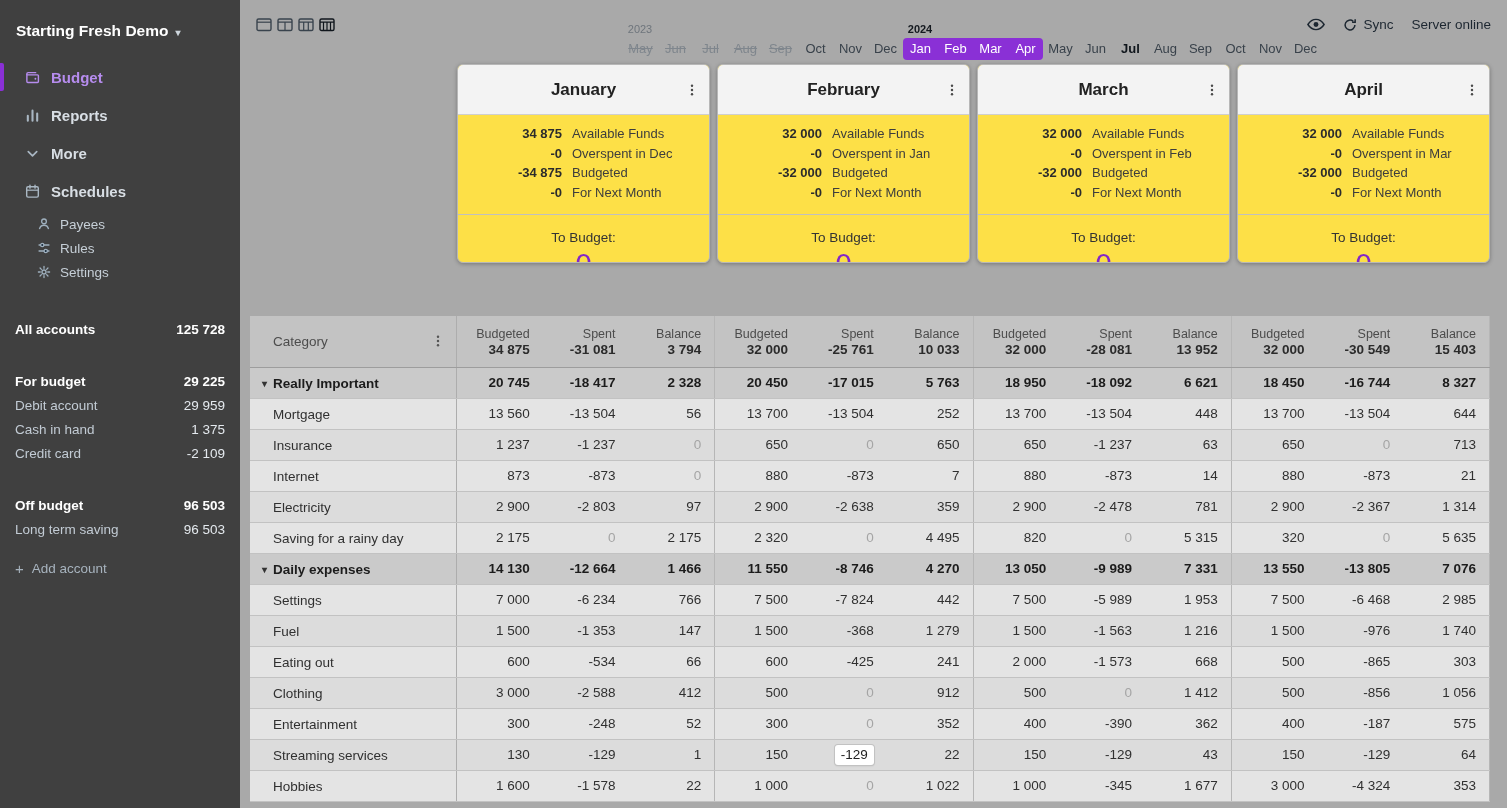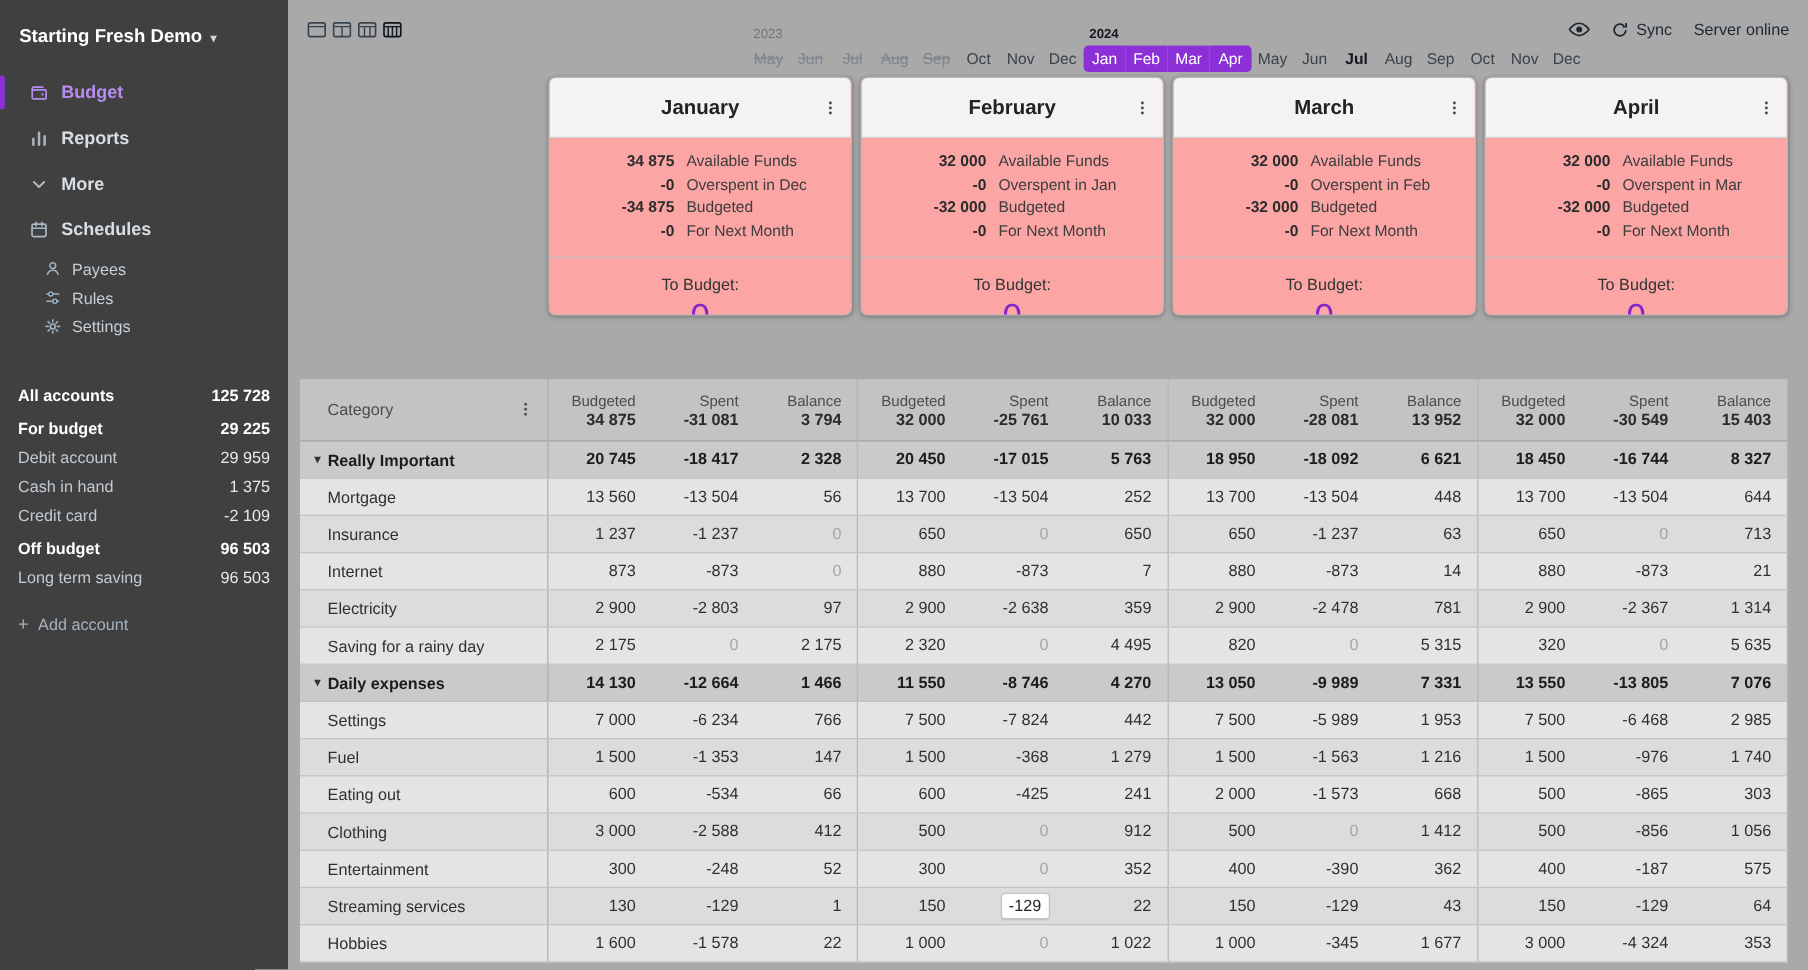--- a/index.html
+++ b/index.html
@@ -11,21 +11,21 @@
 .sb-caret{font-size:10px;color:#cdd5dc;margin-top:2px}
 .nav-item{display:flex;align-items:center;gap:11px;height:34px;margin-bottom:4px;padding:0 16px 0 24px;font-size:15px;font-weight:700;color:#d8dee4;position:relative;cursor:pointer}
 .nav-item .icon{width:16px;height:16px;display:flex;align-items:center;justify-content:center;color:#a9b7c3}
 .nav-item.active{color:#b68cee}
 .nav-item.active .icon{color:#b68cee}
 .nav-item.active::before{content:"";position:absolute;left:0;top:3px;bottom:3px;width:4px;background:#8a30d6;border-radius:0 2px 2px 0}
 .sub-item{display:flex;align-items:center;gap:9px;height:24px;padding:0 16px 0 37px;font-size:13.5px;color:#c6cfd7;cursor:pointer}
 .sub-item .icon{width:14px;height:14px;display:flex;align-items:center;justify-content:center;color:#9fb0be}
 .acct-list{margin-top:33px}
 .acct-row{display:flex;justify-content:space-between;align-items:center;height:24px;padding:0 15px;font-size:13.5px;cursor:pointer}
-.acct-row.gap-top{margin-top:4px}
+.acct-row.gap-top{margin-top:28px}
 .acct-label{color:#c2cbd4}
 .acct-val{color:#e4e9ee}
 .acct-header .acct-label{color:#fff;font-weight:700}
 .acct-header .acct-val{color:#fff;font-weight:700}
 .add-account{display:flex;align-items:center;gap:8px;margin-top:15px;padding:0 15px;font-size:13.5px;color:#a7b3be;cursor:pointer;height:24px}
 .plus{font-size:15px;line-height:15px;color:#a7b3be}
 
 .main{position:relative;flex:1;height:808px;background:#a9a9a9;overflow:hidden;color:#222}
 .toolbar{position:absolute;top:0;left:0;right:0;height:32px;display:flex;align-items:flex-end;padding:0 16px}
 .view-icons{display:flex;gap:5px;align-items:center}
@@ -41,21 +41,21 @@
 .year-label.current{color:#14191f;font-weight:700}
 .month-row{position:absolute;top:38px;left:383px;display:flex;height:22px}
 .mcell{width:35px;text-align:center;line-height:22px;font-size:13px;color:#39424b;cursor:pointer}
 .mcell.disabled{color:#7f868d;text-decoration:line-through;cursor:default}
 .mcell.selected{background:#8a30d6;color:#fff}
 .mcell.sel-first{border-radius:4px 0 0 4px}
 .mcell.sel-last{border-radius:0 4px 4px 0}
 .mcell.current{color:#10161c;font-weight:700}
 
 .cards{position:absolute;left:217px;top:64px;width:1033px;display:flex;justify-content:space-between}
-.card{width:253px;height:199px;background:#fca5a5;border:1px solid #b7b7b7;border-radius:6px;box-shadow:0 1px 4px rgba(0,0,0,.3);display:flex;flex-direction:column;overflow:hidden}
+.card{width:253px;height:199px;background:#fde047;border:1px solid #b7b7b7;border-radius:6px;box-shadow:0 1px 4px rgba(0,0,0,.3);display:flex;flex-direction:column;overflow:hidden}
 .card-title{height:50px;flex:0 0 50px;background:#f3f3f3;border-bottom:1px solid #cfcfcf;display:flex;align-items:center;justify-content:center;position:relative;font-size:17px;font-weight:700;color:#222}
 .card-dots{position:absolute;right:8px;top:0;height:100%;display:flex;align-items:center;color:#4a4a4a;cursor:pointer;width:16px}
 .card-summary{padding:9px 0 7px}
 .sum-row{display:flex;align-items:center;height:19.5px;font-size:13px}
 .sum-val{width:104px;text-align:right;font-weight:700;color:#2c2c2c}
 .sum-label{margin-left:10px;color:#3d3d3d}
 .to-budget{flex:1;border-top:1px solid #c0c0c0;margin-top:5px;display:flex;flex-direction:column;align-items:center;padding-top:15px;cursor:pointer}
 .tb-label{font-size:13.5px;color:#333}
 .tb-value{font-size:29px;color:#8526c9;margin-top:3px}
 

